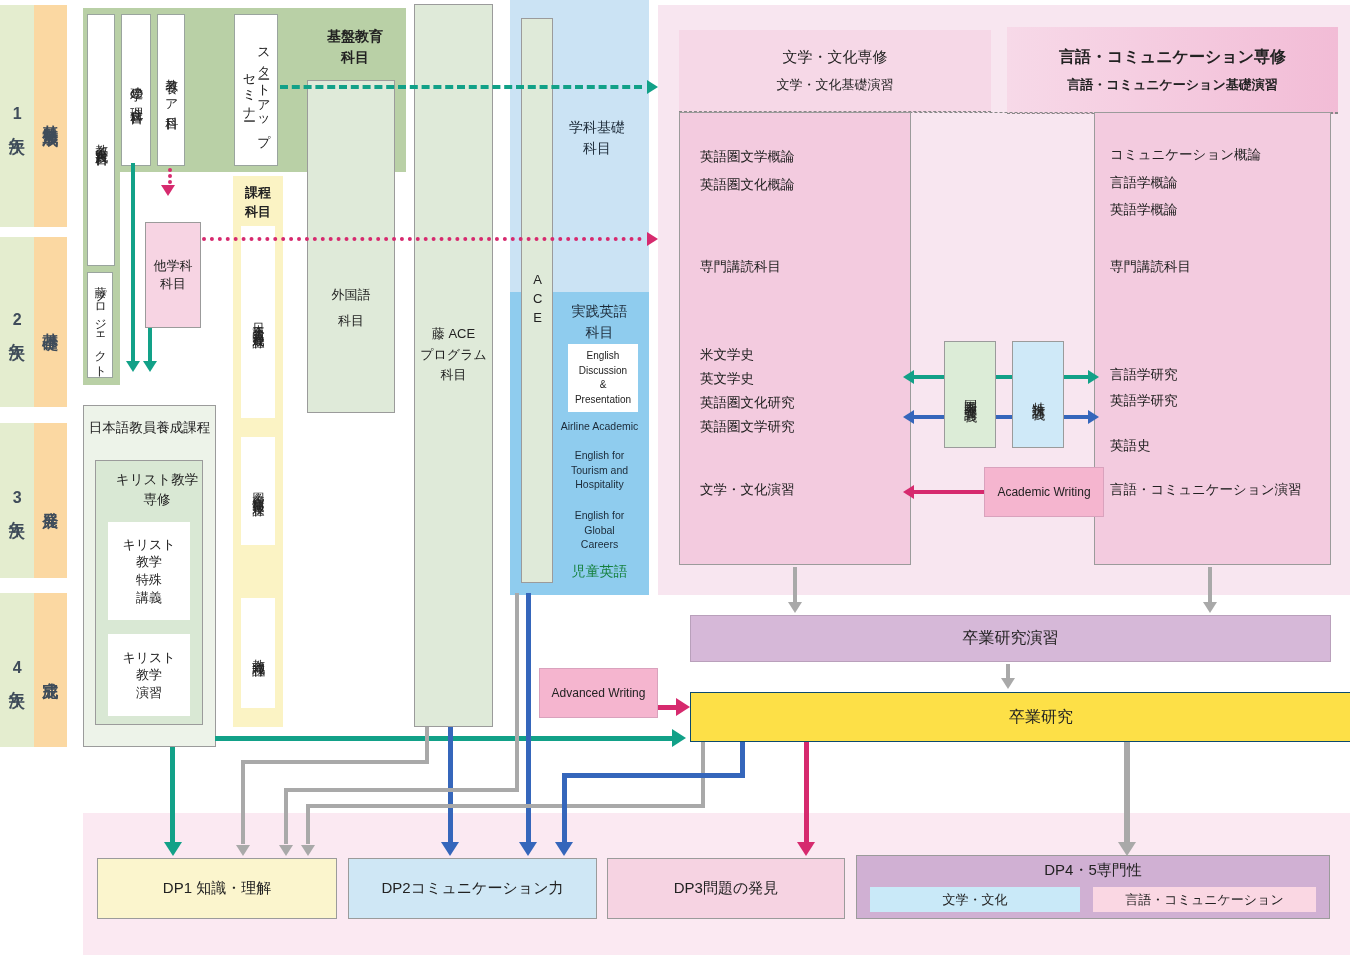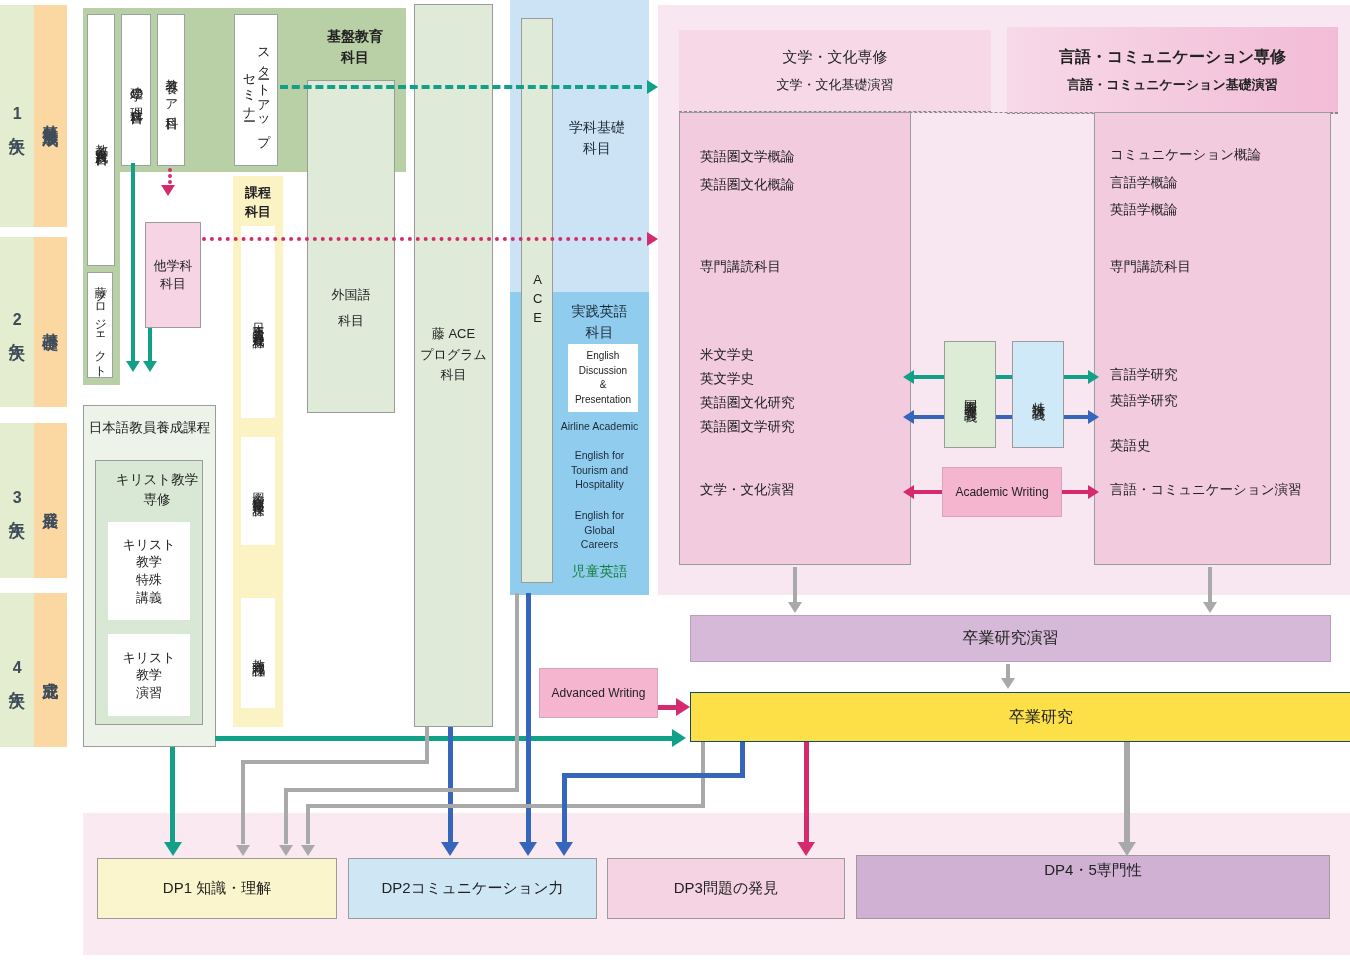--- a/index.html
+++ b/index.html
@@ -299,21 +299,21 @@
 
   <div class="hl pink" style="left:658px;top:705px;width:20px;height:5px"></div>
   <div class="ah ahr pink" style="left:676px;top:698px"></div>
 
   <div class="box bb vflex" style="left:944px;top:341px;width:52px;height:107px;background:#dcecd7">
       <span class="vtext t13">国際教養講義</span>
     </div>
   <div class="box bb vflex" style="left:1012px;top:341px;width:52px;height:107px;background:#cfe9f8">
       <span class="vtext t13">特殊講義</span>
     </div>
-  <div class="box cnt" style="left:942px;top:467px;width:120px;height:50px;background:#f5b5cf;border:1px solid #d9a2bd">
+  <div class="box cnt" style="left:984px;top:467px;width:120px;height:50px;background:#f5b5cf;border:1px solid #d9a2bd">
       <span class="t12">Academic Writing</span>
     </div>
   <div class="box cnt" style="left:539px;top:668px;width:119px;height:50px;background:#f5b5cf;border:1px solid #d9a2bd">
       <span class="t12">Advanced Writing</span>
     </div>
 
   <div class="box cnt" style="left:690px;top:615px;width:641px;height:47px;background:#d6b8d8;border:1px solid #b9a0bb">
       <span class="t16">卒業研究演習</span>
     </div>
   <div class="box cnt" style="left:690px;top:692px;width:702px;height:50px;background:#fde047;border:1px solid #0c4a6e">
@@ -326,15 +326,21 @@
   <div class="box bb cnt" style="left:348px;top:858px;width:249px;height:61px;background:#cfe7f5">
       <span class="t15">DP2コミュニケーション力</span>
     </div>
   <div class="box bb cnt" style="left:607px;top:858px;width:238px;height:61px;background:#f6d3e2">
       <span class="t15">DP3問題の発見</span>
     </div>
   <div class="box bb" style="left:856px;top:855px;width:474px;height:64px;background:#d0b0d3"></div>
   <div class="box cnt" style="left:856px;top:858px;width:474px;height:24px">
       <span class="t15">DP4・5専門性</span>
     </div>
+  <div class="box cnt" style="left:870px;top:887px;width:210px;height:25px;background:#c9e9f8">
+      <span class="t13">文学・文化</span>
+    </div>
+  <div class="box cnt" style="left:1093px;top:887px;width:223px;height:25px;background:#fad7e3">
+      <span class="t13">言語・コミュニケーション</span>
+    </div>
 
 
 </div>
 
 </body></html>

